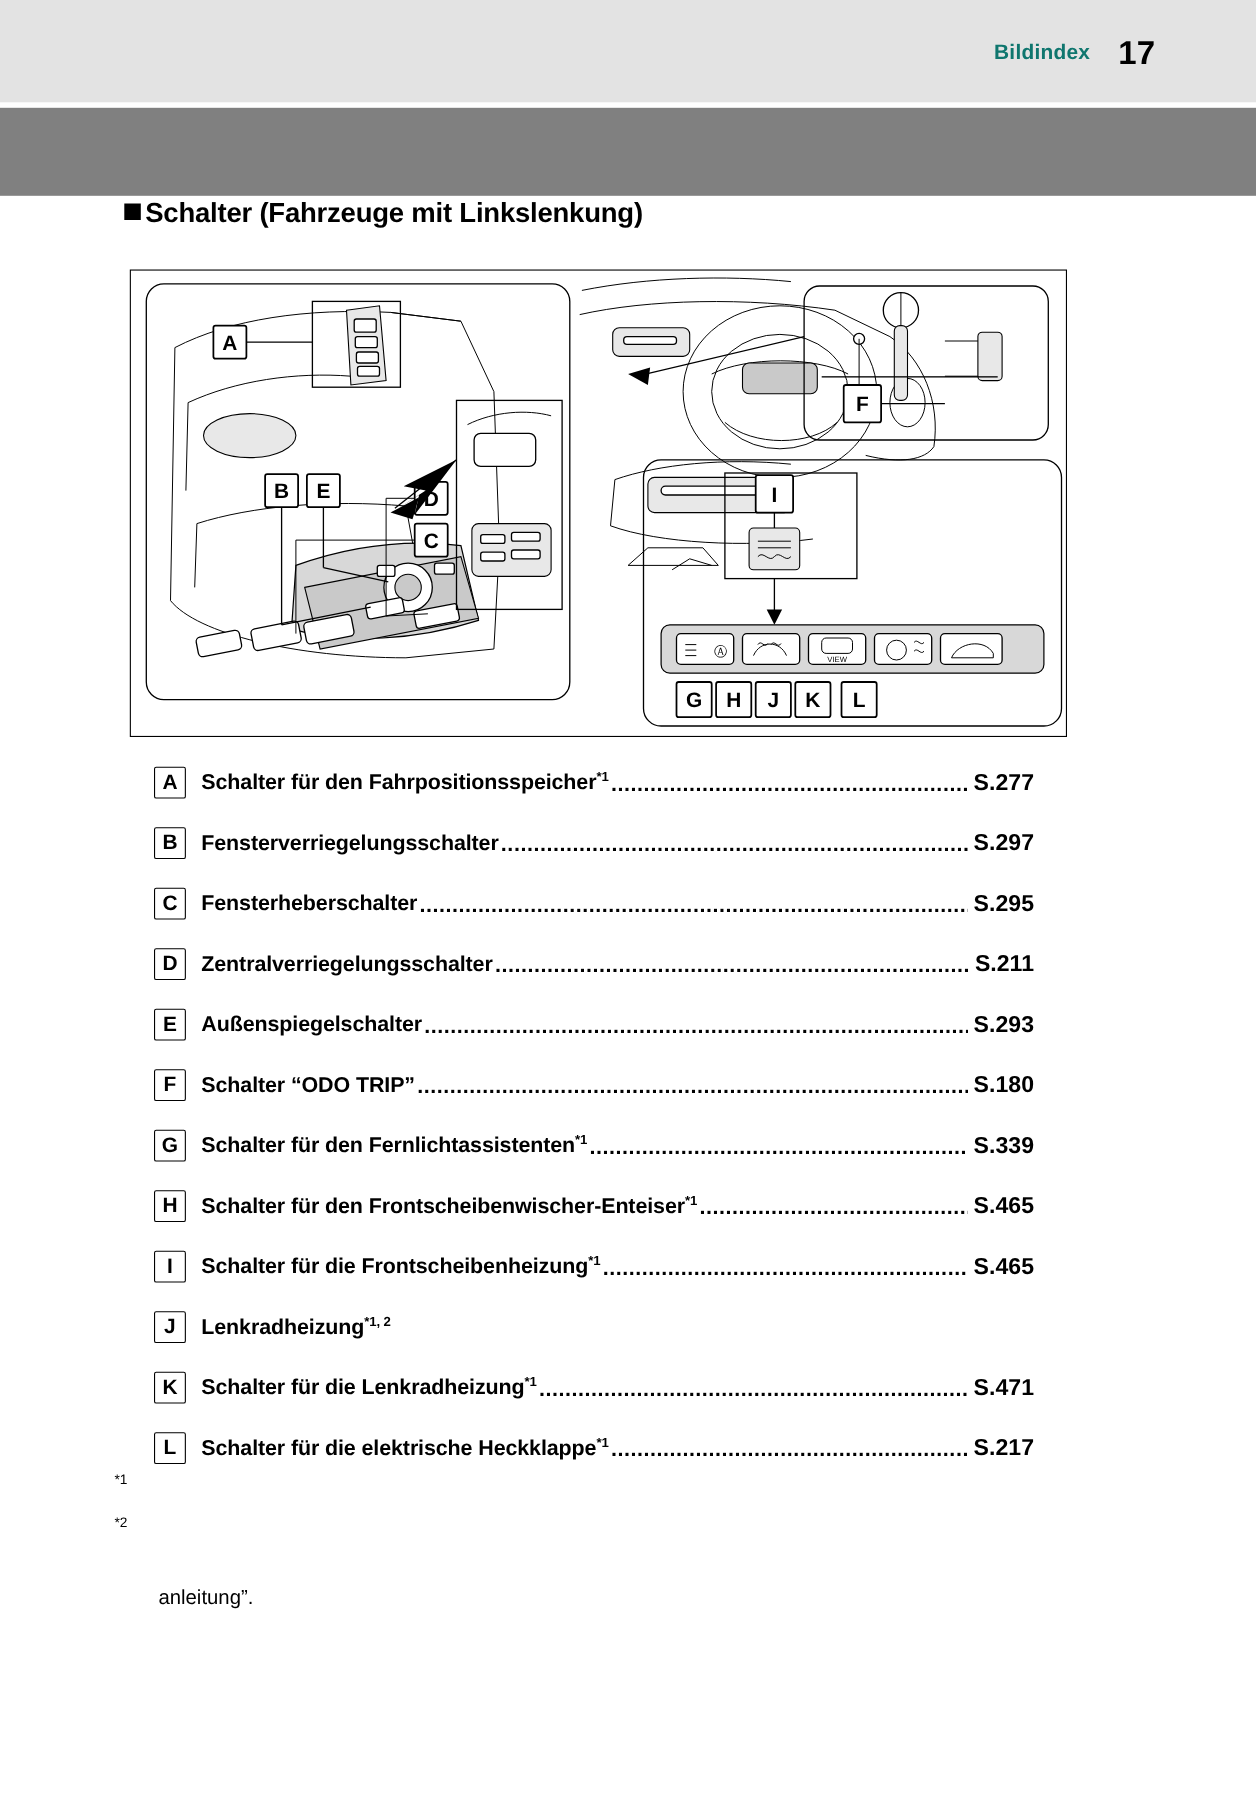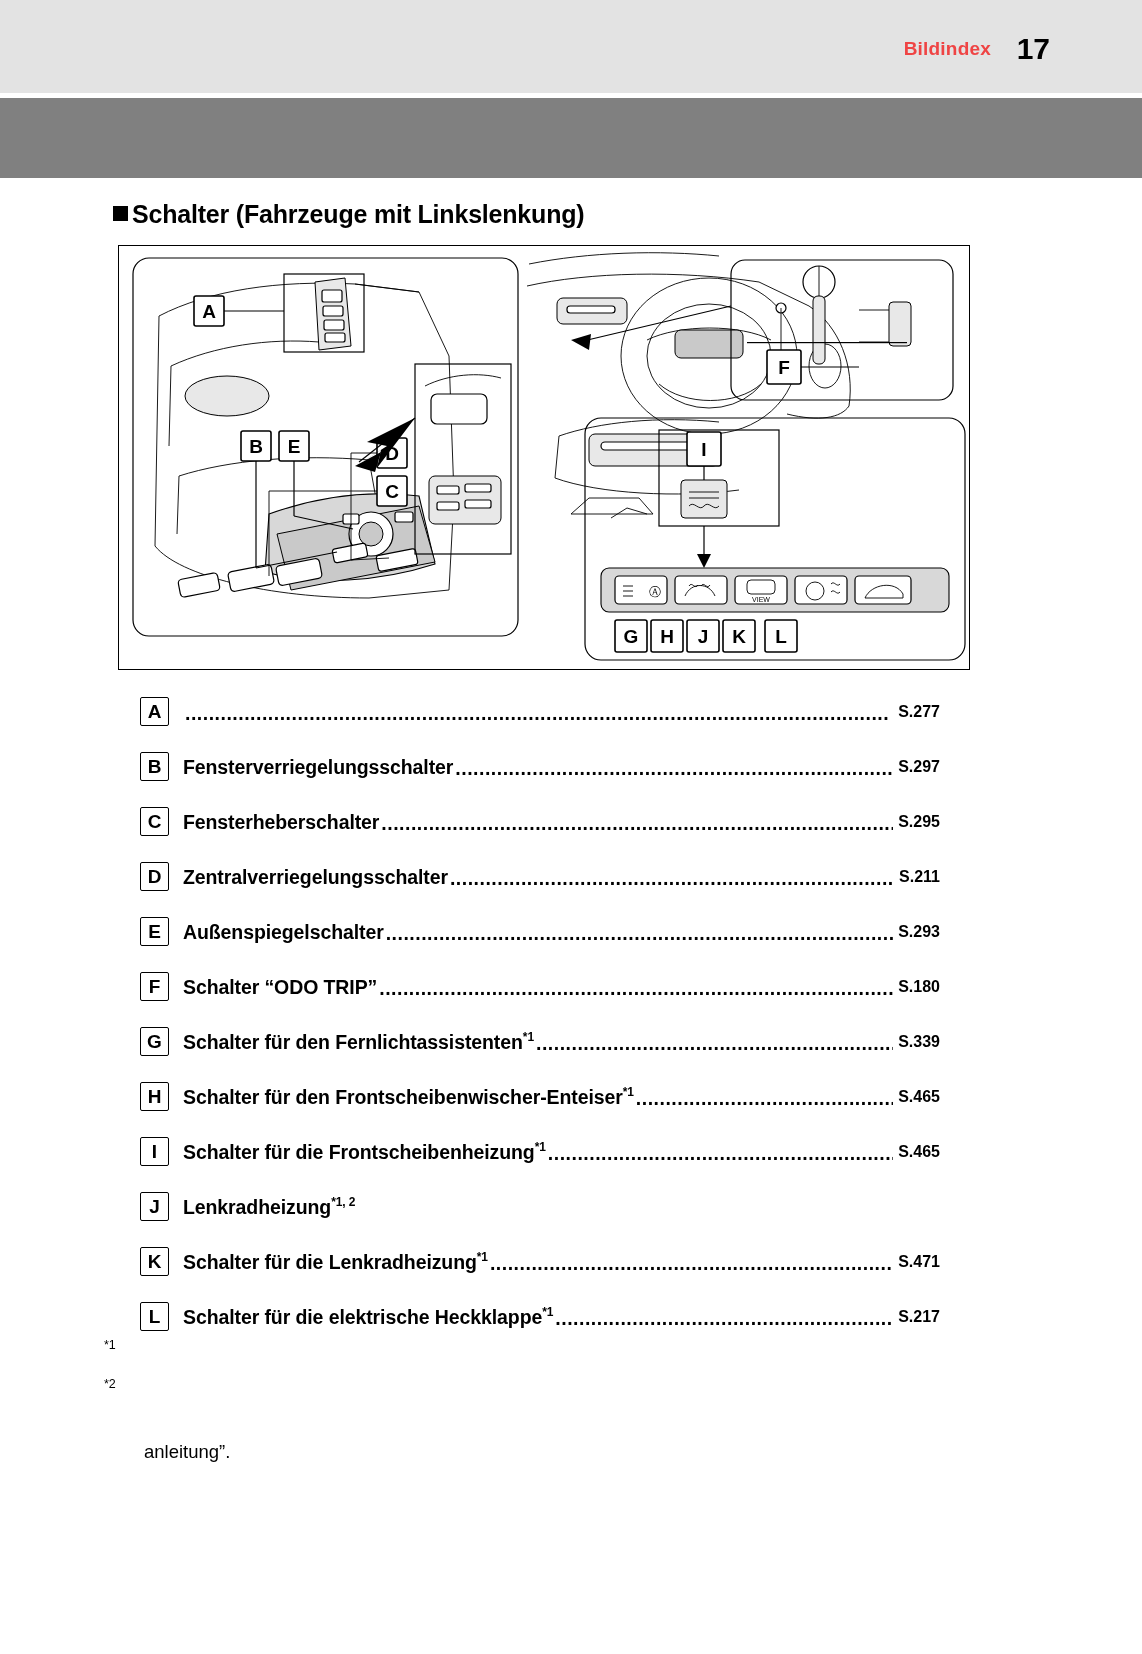--- a/index.html
+++ b/index.html
@@ -23,41 +23,41 @@
     width: 1142px; height: 93px;
     background: #e3e3e3;
   }
   .header-title {
     position: absolute;
     right: 151px;
     top: 38px;
     font-size: 19px;
     font-weight: bold;
     letter-spacing: 0.2px;
-    color: #ef4444;
+    color: #0f766e;
   }
   .header-page {
     position: absolute;
     right: 92px;
     top: 32px;
     font-size: 30px;
     font-weight: bold;
   }
   .header-dark {
     position: absolute;
     left: 0; top: 98px;
     width: 1142px; height: 80px;
     background: #808080;
   }
 
   
   .section-title {
     position: absolute;
     left: 113px;
-    top: 200px;
+    top: 180px;
     font-size: 25px;
     font-weight: bold;
     letter-spacing: -0.2px;
   }
   .section-title .sq {
     display: inline-block;
     width: 15px; height: 15px;
     background: #000;
     margin-right: 4px;
     vertical-align: 2px;
@@ -119,21 +119,21 @@
     overflow: hidden;
     white-space: nowrap;
     font-size: 19.5px;
     font-weight: bold;
     letter-spacing: 0.5px;
     margin: 0 2px;
     position: relative;
     top: 2px;
   }
   .row-page {
-    font-size: 16px;
+    font-size: 21px;
     font-weight: bold;
     flex: none;
     padding-left: 3px;
   }
 
   
   .footnotes {
     position: absolute;
     left: 104px;
     top: 1331px;
@@ -344,20 +344,21 @@
   <text x="620" y="397" class="kt">K</text>
   <rect x="646" y="374" width="32" height="32" rx="2" class="kb"></rect>
   <text x="662" y="397" class="kt">L</text>
 </svg>
 </div>
 
 <div class="index-list">
 
   <div class="index-row">
     <div class="key-box">A</div>
+    <div class="row-text"><span>Schalter für den Fahrpositionsspeicher</span><sup>*1</sup></div>
     <div class="leader">.......................................................................................................................</div>
     <div class="row-page">S.277</div>
   </div>
 
   <div class="index-row">
     <div class="key-box">B</div>
     <div class="row-text"><span>Fensterverriegelungsschalter</span><sup></sup></div>
     <div class="leader">.......................................................................................................................</div>
     <div class="row-page">S.297</div>
   </div>

